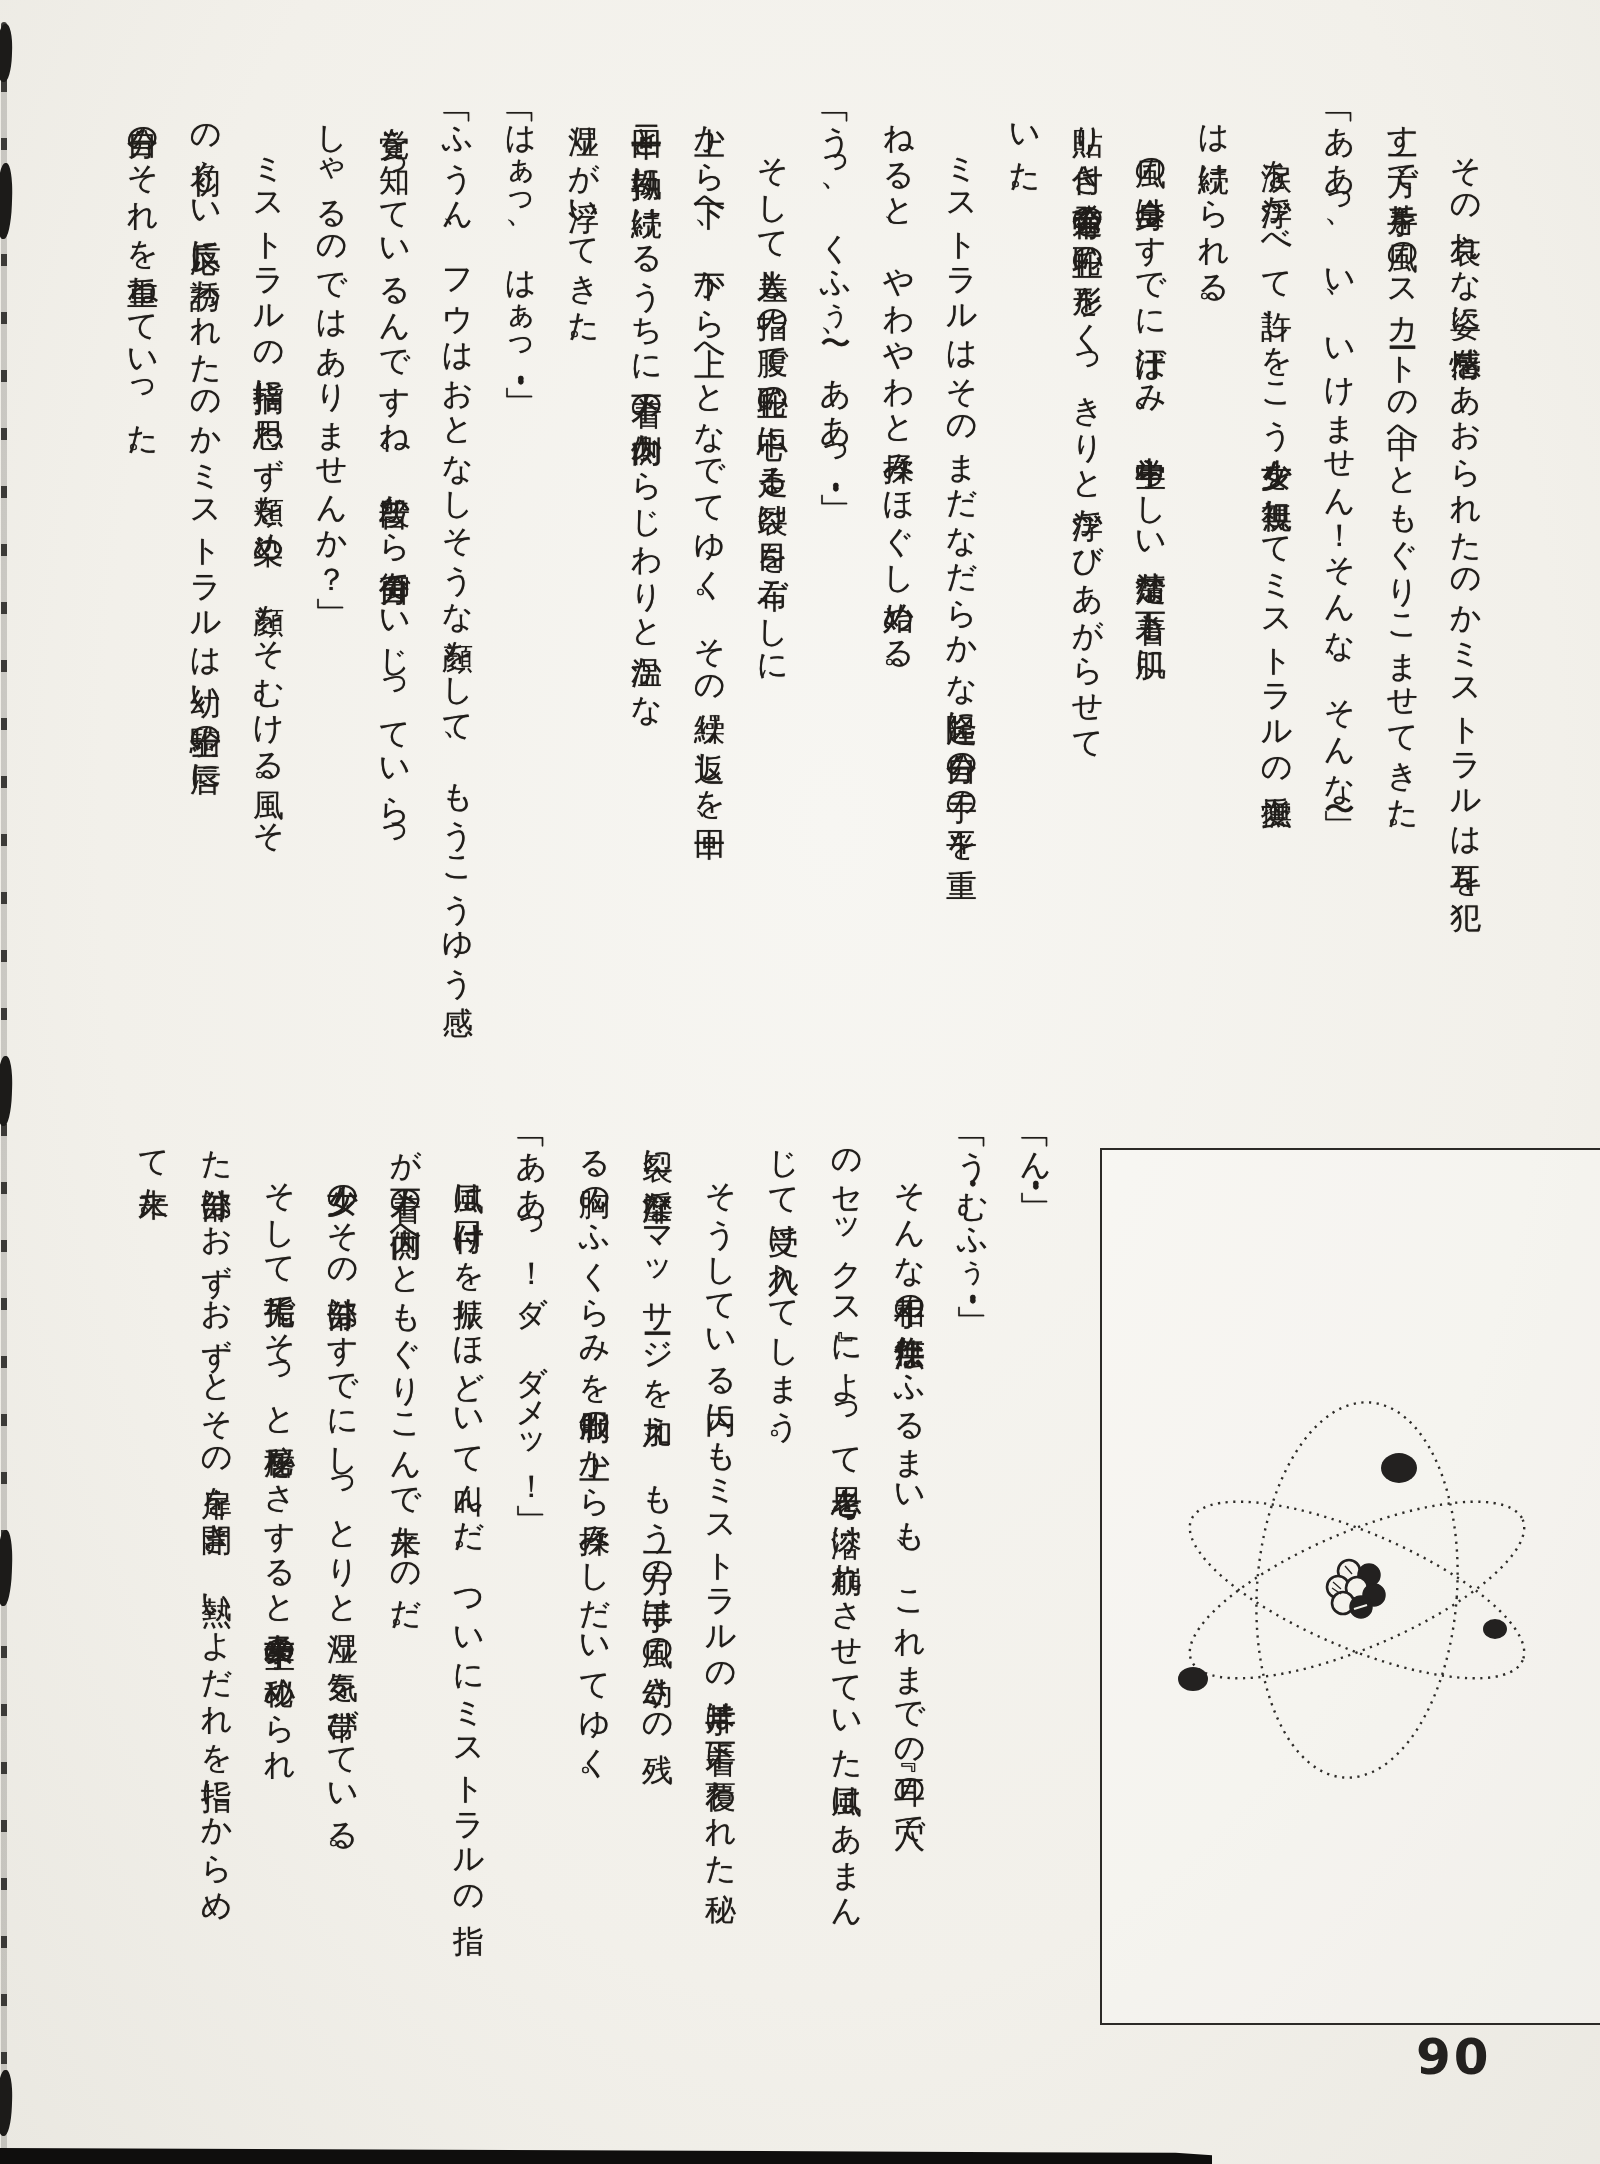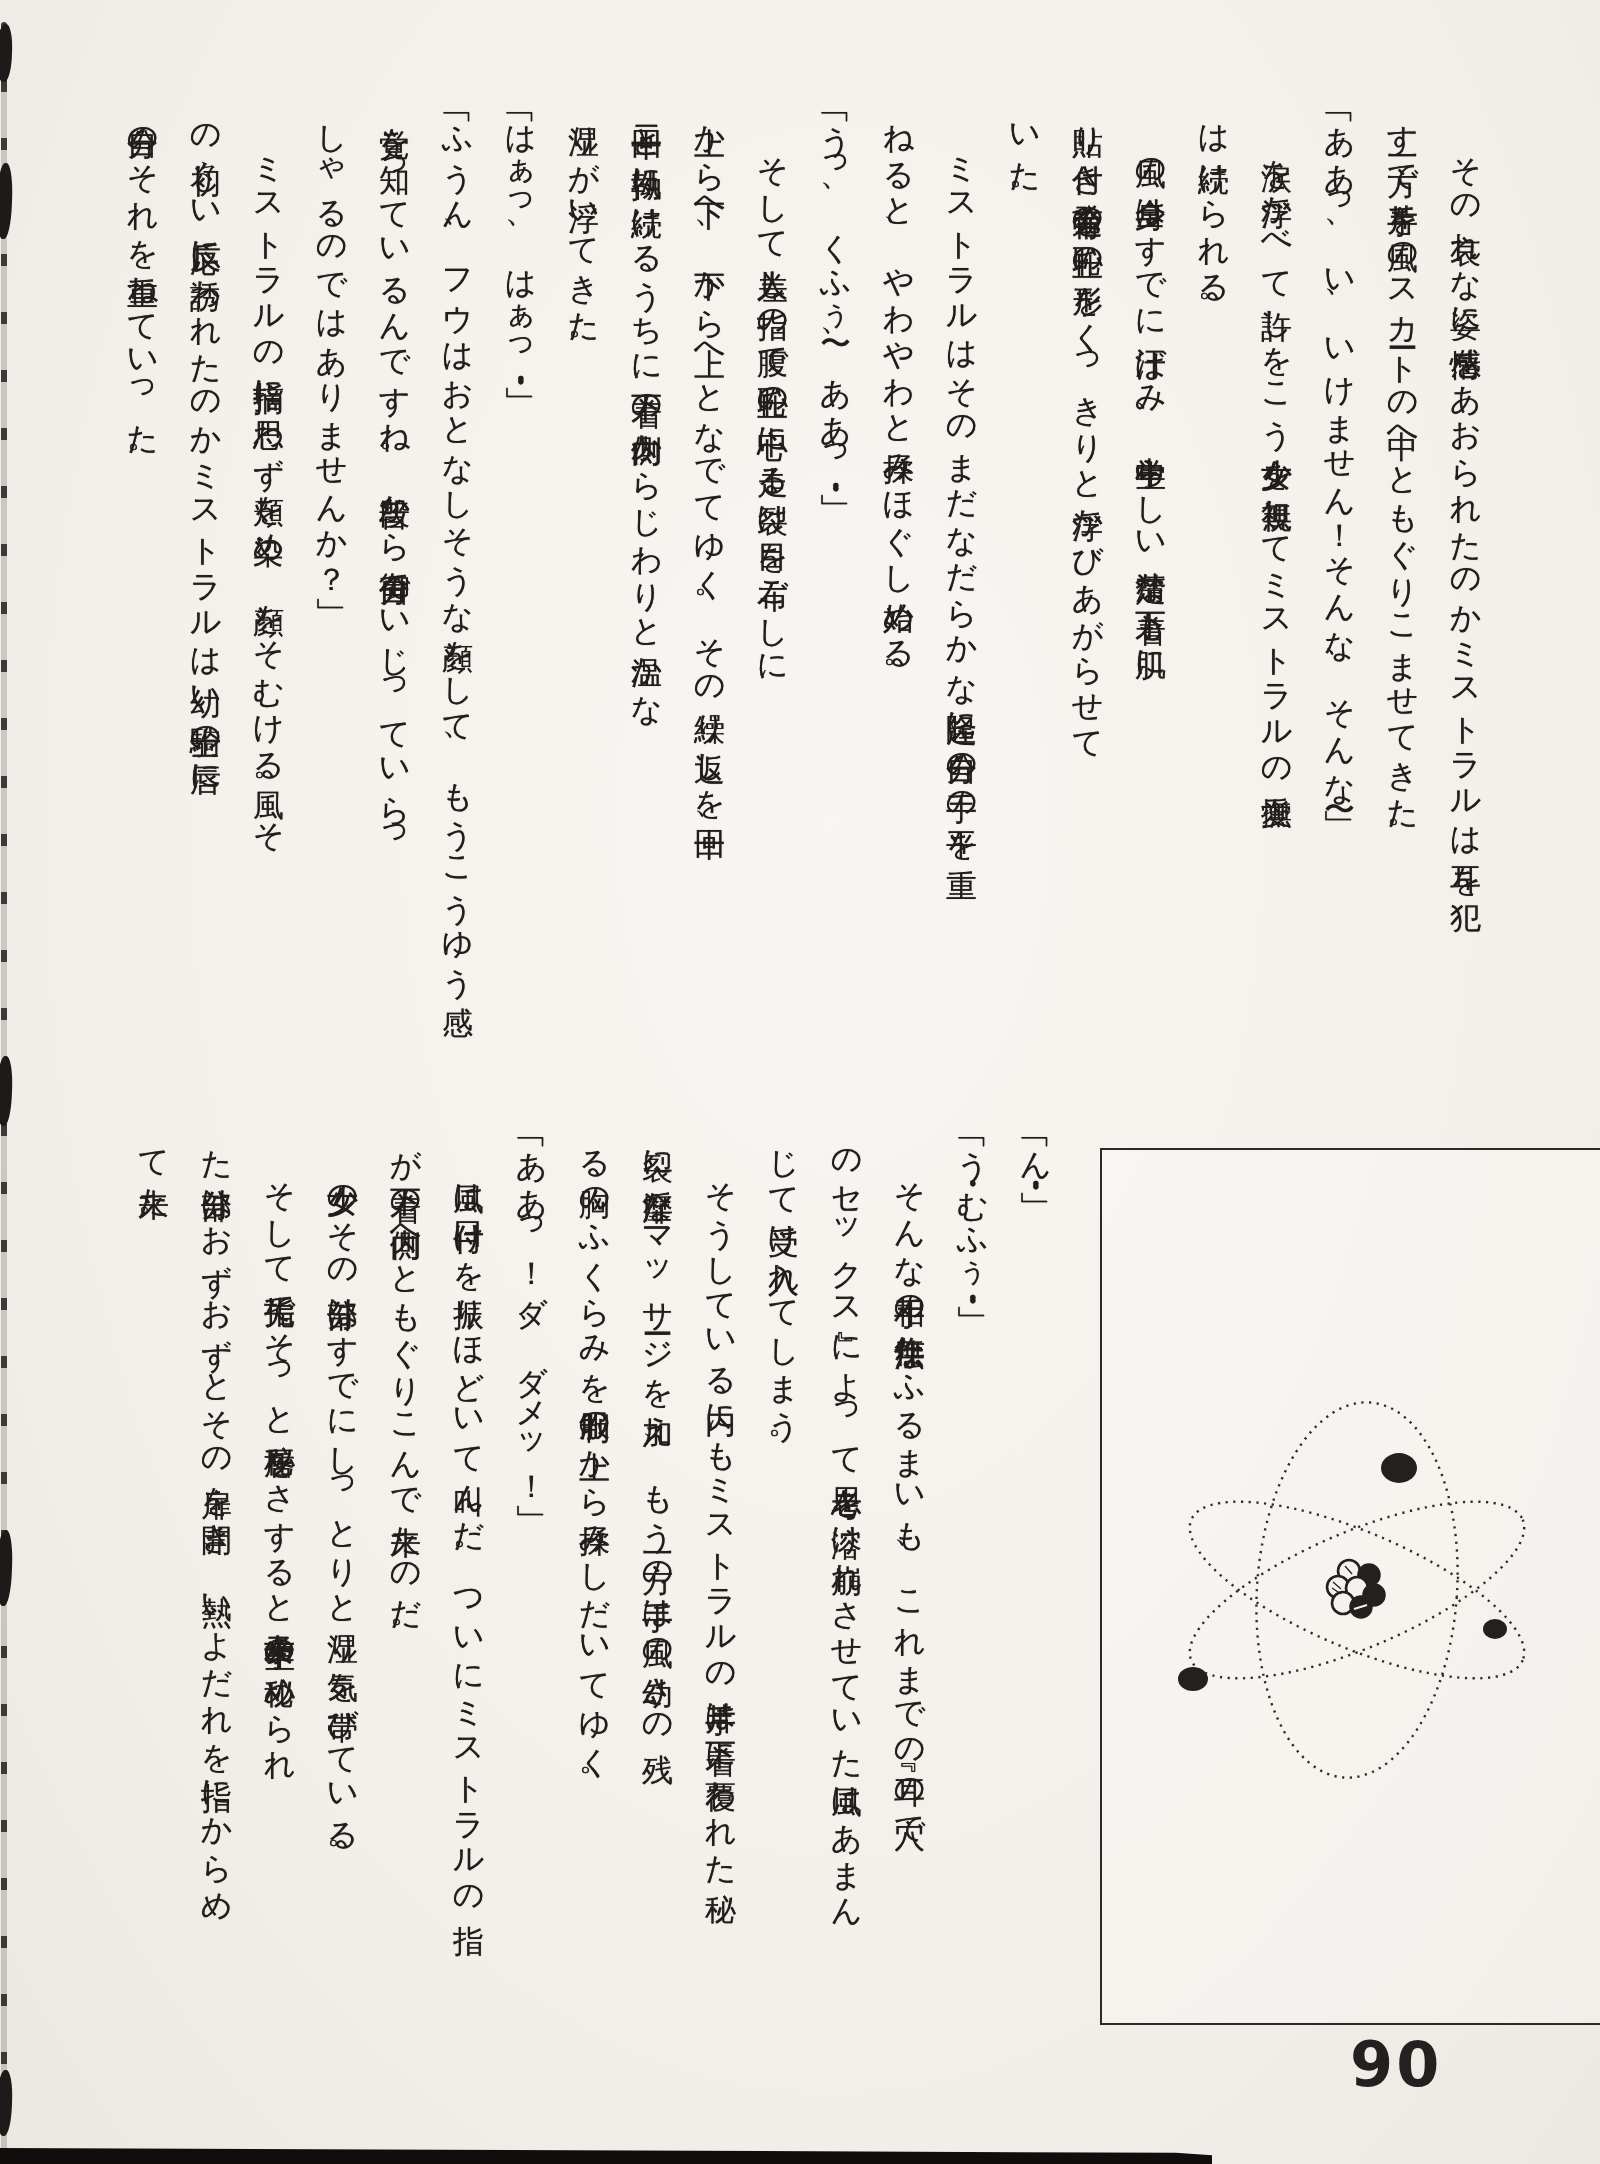--- a/index.html
+++ b/index.html
@@ -41,24 +41,24 @@
   .orbit { fill:none; stroke:#2e2c29; stroke-width:2.4; stroke-dasharray:2.2 5.5; }
   .electron { fill:#232120; }
   .nD { fill:#232120; stroke:#232120; stroke-width:1.5; }
   .nL { fill:#f4f2ec; stroke:#232120; stroke-width:2.6; }
   .nHatch { stroke:#232120; stroke-width:1.3; fill:none; }
   .nStripe { stroke:#f4f2ec; stroke-width:2.2; fill:none; }
 
   
   #page-number {
     position:absolute;
-    left:1350px; top:2028px;
+    left:1416px; top:2028px;
     font-family:"DejaVu Sans","Liberation Sans",sans-serif;
     font-weight:bold;
-    font-size:62px;
+    font-size:50px;
     letter-spacing:3px;
     color:#23211f;
   }
 
   
   #edge-left {
     position:absolute; left:1px; top:22px; bottom:0;
     width:6px;
     background:repeating-linear-gradient(to bottom,
       rgba(28,27,25,0.85) 0 12px,

